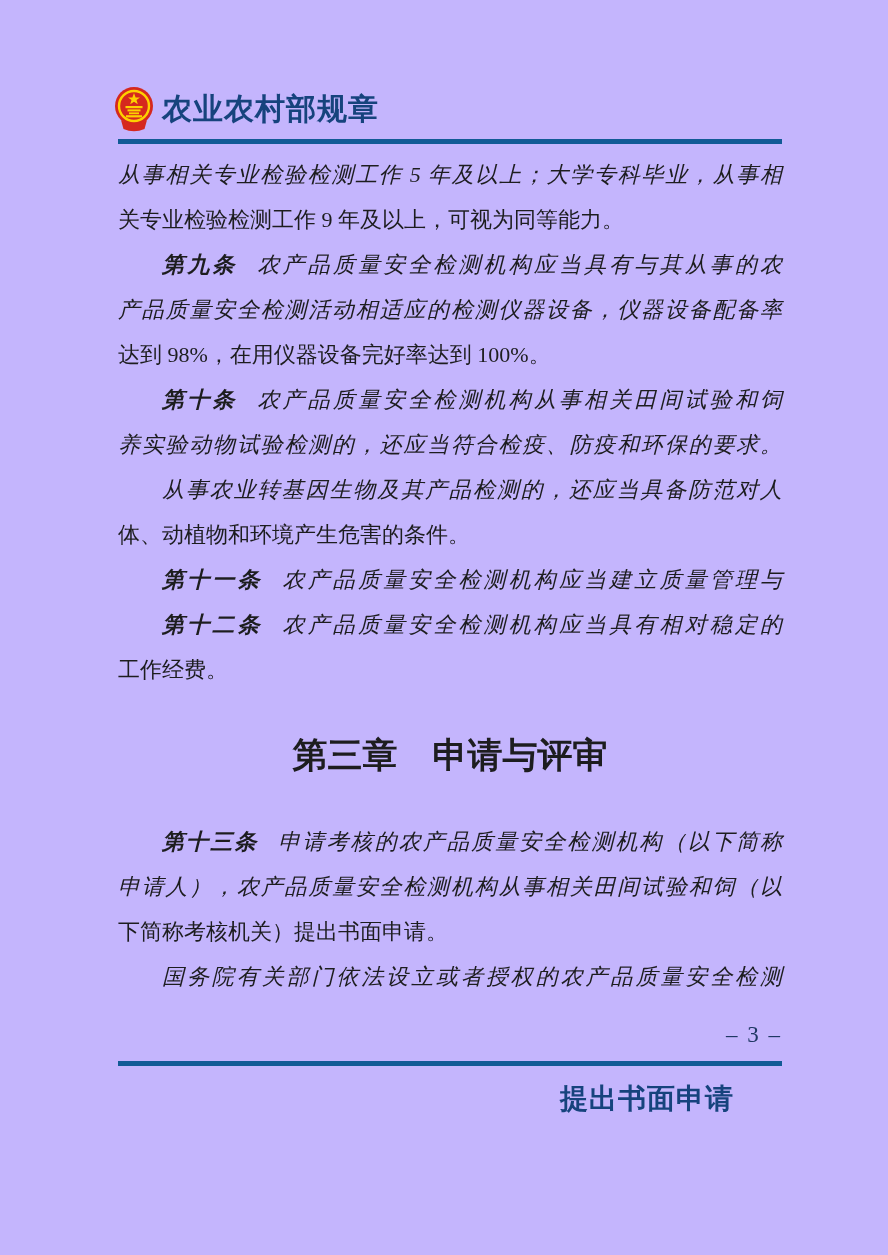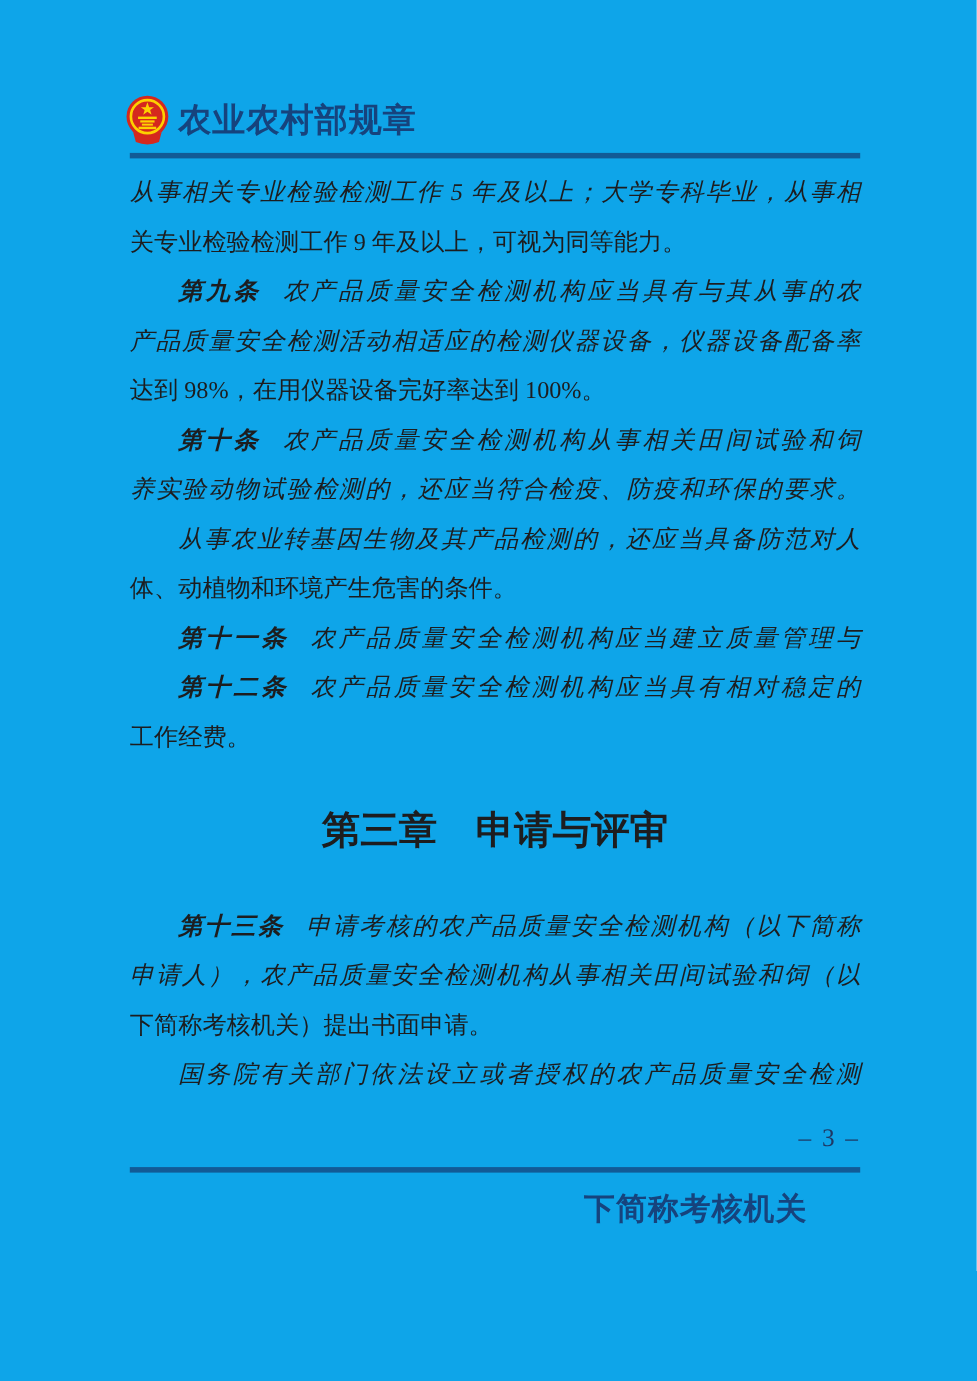--- a/index.html
+++ b/index.html
@@ -1,19 +1,19 @@
 <!DOCTYPE html>
 <html><head>
 <meta charset="utf-8">
 <style>
   html,body{margin:0;padding:0;background:#ffffff;}
   .page{
     position:relative;
     width:888px;height:1255px;
-    background:#0ea5e9;
+    background:#c4b5fd;
     overflow:hidden;
     font-family:"Liberation Serif","DejaVu Serif",serif;
   }
   .header{
     display:flex;align-items:center;gap:7px;
     margin:85px 0 0 113px;height:48px;
   }
   .emblem{width:42px;height:46px;flex:0 0 auto;}
   .header-title{
     font-family:"Liberation Sans","DejaVu Sans",sans-serif;
@@ -90,15 +90,15 @@
       <div class="line indent fill"><span class="bold-prefix">第十三条</span>申请考核的农产品质量安全检测机构（以下简称</div>
       <div class="line fill">申请人），农产品质量安全检测机构从事相关田间试验和饲（以</div>
       <div class="line">下简称考核机关）提出书面申请。</div>
       <div class="line indent fill">国务院有关部门依法设立或者授权的农产品质量安全检测</div>
     </div>
 
   <div class="page-number">– 3 –</div>
 
   <div class="footer-rule"></div>
 
-  <div class="footer-publisher">下简称考核机关</div>
+  <div class="footer-publisher">提出书面申请</div>
 
 </div>
 
 </body></html>

